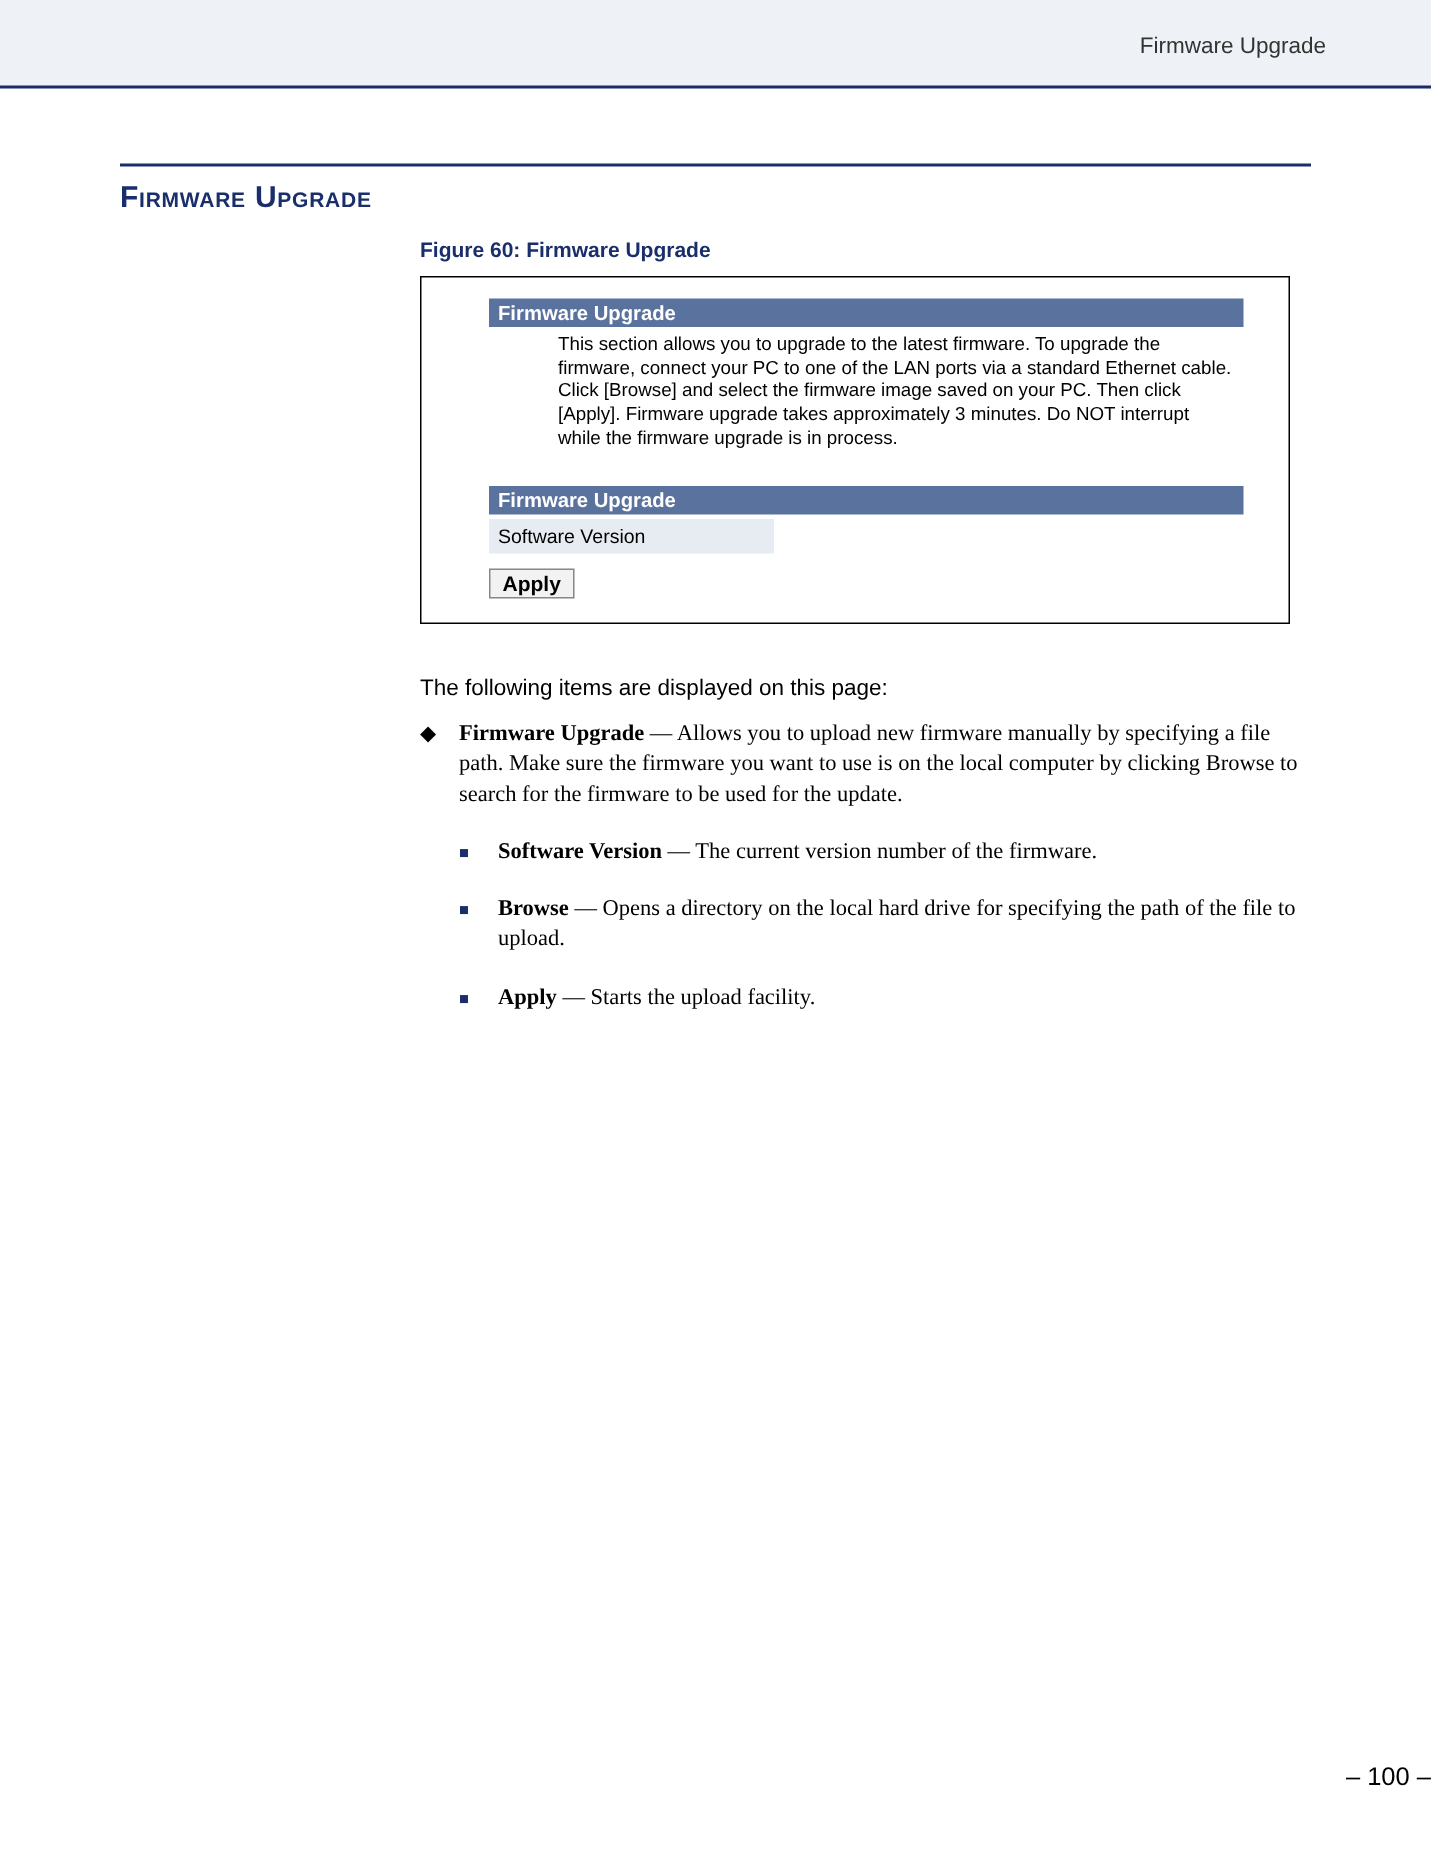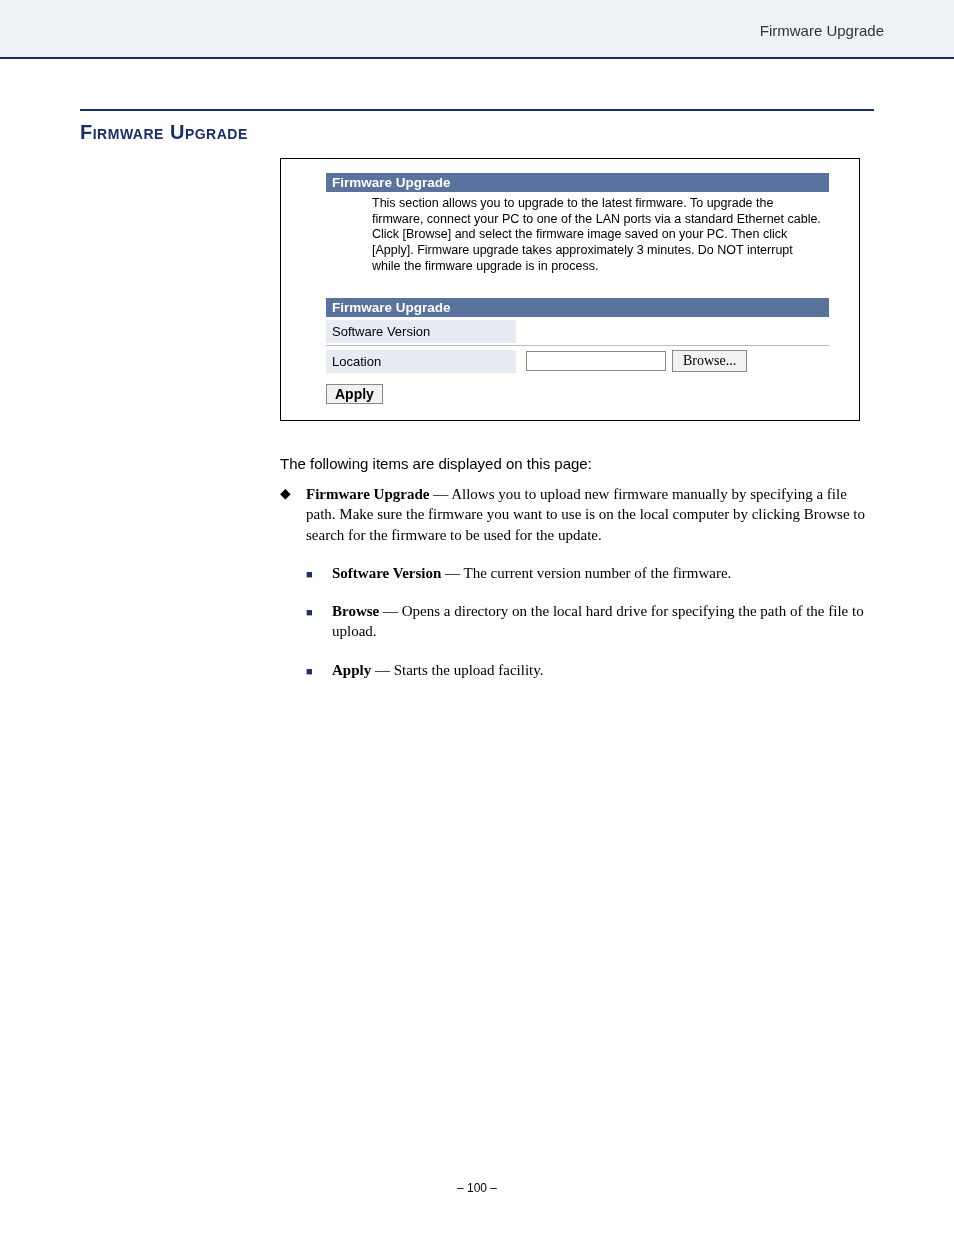--- a/index.html
+++ b/index.html
@@ -148,51 +148,45 @@
   flex-shrink: 0;
   color: #1a2e6b;
   font-size: 11px;
   padding-top: 4px;
 }
 .page-footer {
   position: absolute;
   bottom: 40px;
   left: 0;
   width: 100%;
-  text-align: center;
-  font-size: 12px;
+  text-align: right;
+  font-size: 17px;
 }
 </style>
 </head>
 <body>
 
 <div class="header-band">
   <div class="header-sub">Firmware Upgrade</div>
 </div>
 
 <div class="content">
   <div class="section-rule"></div>
   <div class="section-heading">Firmware Upgrade</div>
 
 
+  <div class="figure-caption">Figure 60:  Firmware Upgrade</div>
 
   <div class="figure-box">
     <div class="panel-header">Firmware Upgrade</div>
     <div class="panel-desc">This section allows you to upgrade to the latest firmware. To upgrade the firmware, connect your PC to one of the LAN ports via a standard Ethernet cable. Click [Browse] and select the firmware image saved on your PC. Then click [Apply]. Firmware upgrade takes approximately 3 minutes. Do NOT interrupt while the firmware upgrade is in process.</div>
     <div class="panel-spacer"></div>
     <div class="panel-header">Firmware Upgrade</div>
     <div class="panel-row panel-row-noborder">
       <div class="panel-cell-label">Software Version</div>
-    </div>
-    <div class="panel-row">
-      <div class="panel-cell-label">Location</div>
-      <div class="panel-cell-value">
-        <div class="file-input"></div>
-        <button class="browse-btn">Browse...</button>
-      </div>
     </div>
     <div class="apply-row">
       <button class="apply-btn">Apply</button>
     </div>
   </div>
 
   <div class="following-text">The following items are displayed on this page:</div>
 
   <div class="bullet-list">
     <div class="bullet-item">

